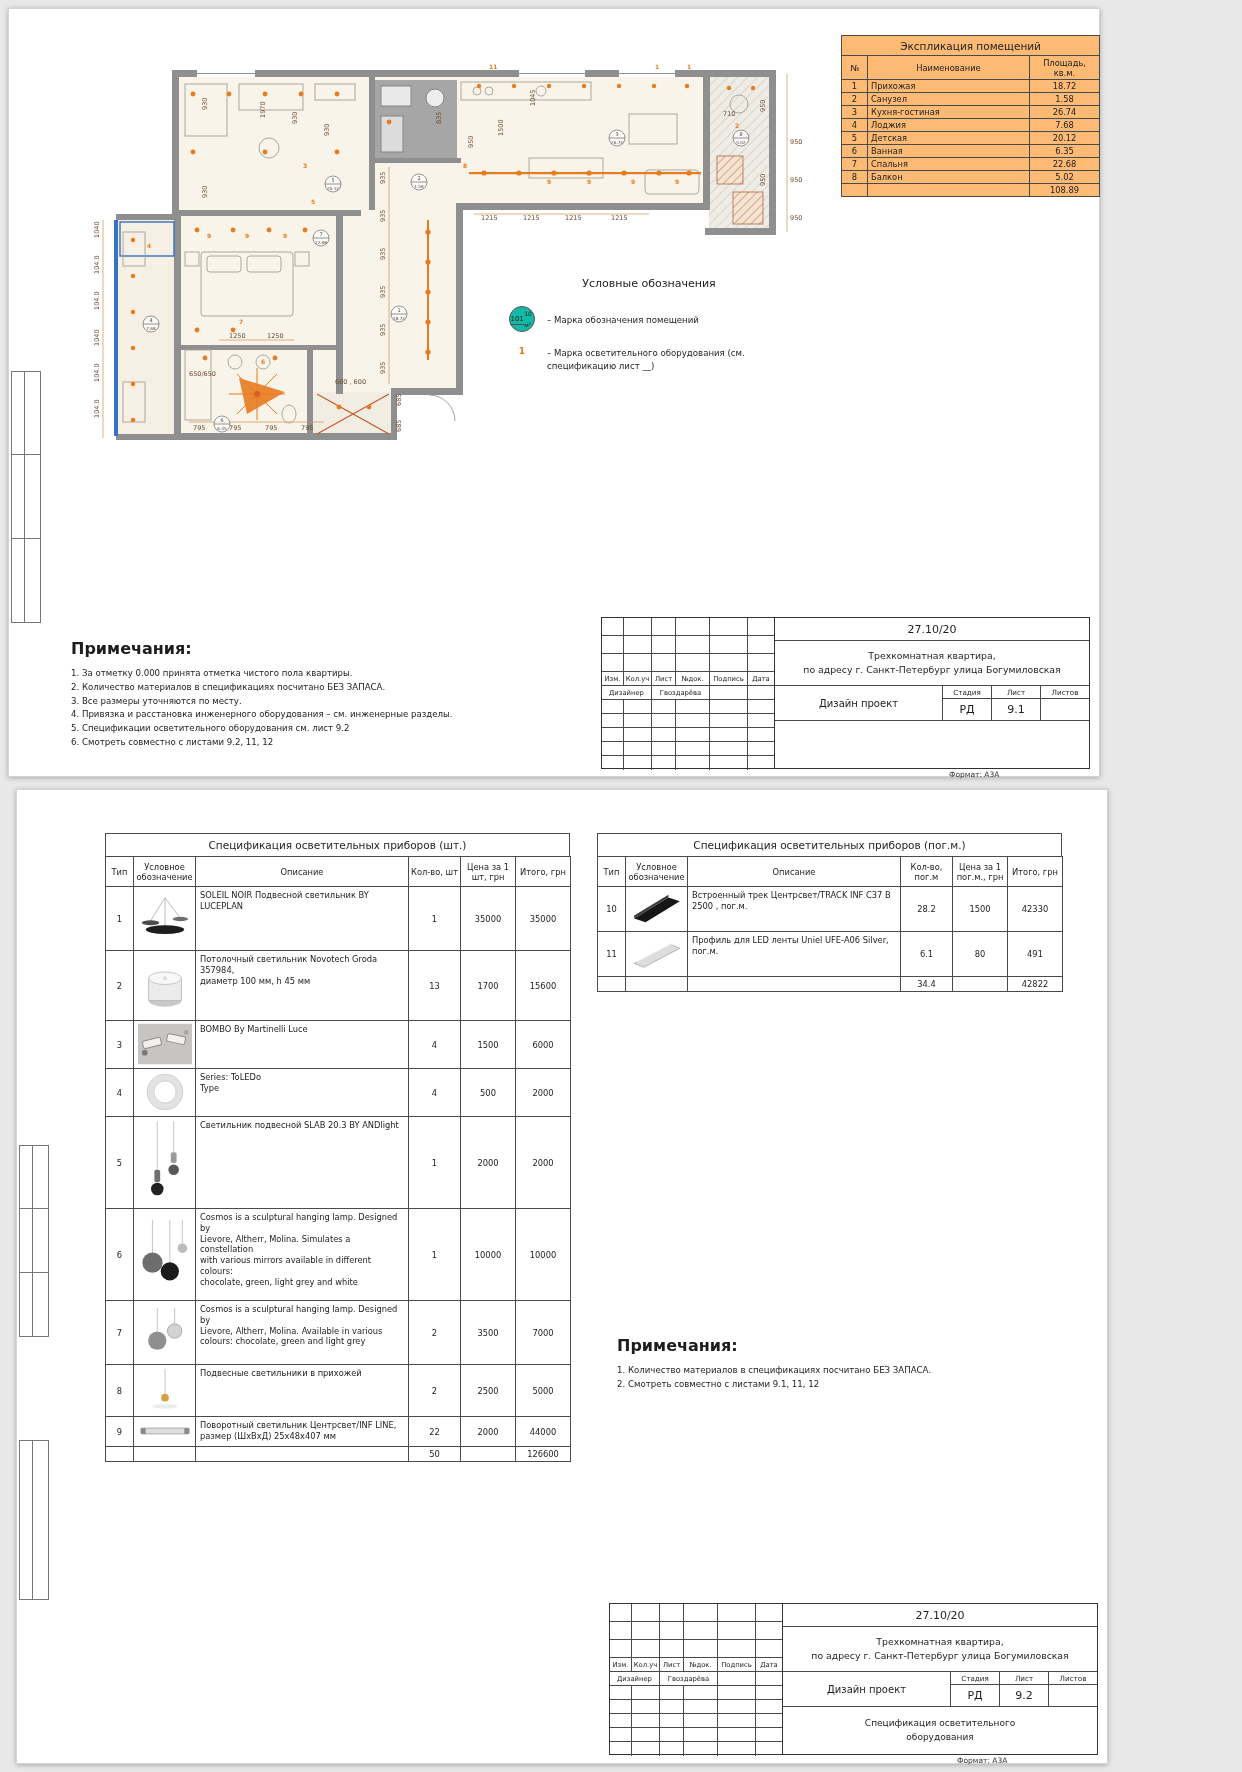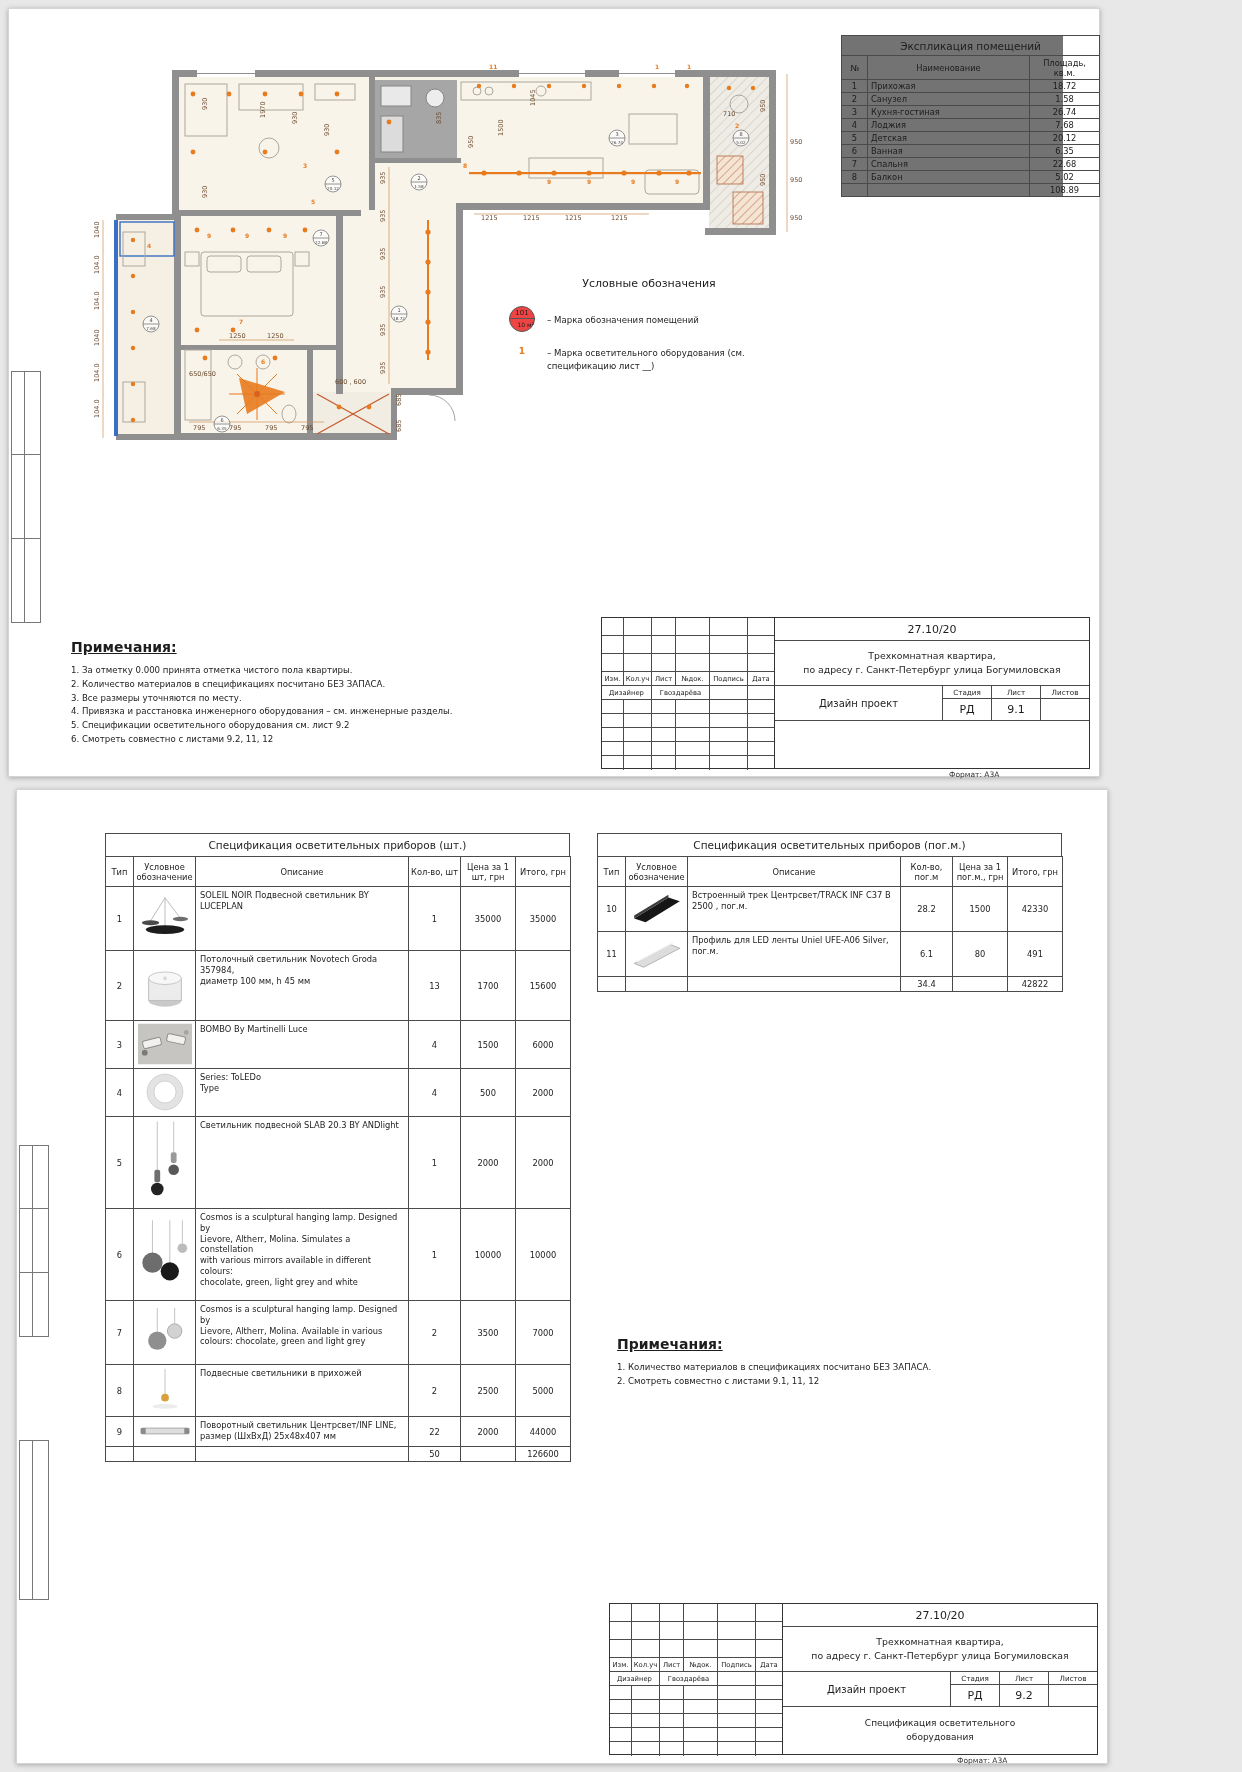--- a/index.html
+++ b/index.html
@@ -18,45 +18,45 @@
   
   .plan { position:absolute; left:80px; top:52px; width:720px; height:412px; }
   .plan text.dim { font-size:6.5px; fill:#6b4a2f; }
   .plan text.lmark { font-size:6px; fill:#e87b1e; font-weight:bold; }
   .plan text.rmark { font-size:5px; fill:#4a4a4a; text-anchor:middle; }
   .plan text.rmark.area { font-size:4.2px; }
   .plan .rm-c { fill:#ffffff; fill-opacity:.65; stroke:#7a7a7a; stroke-width:.8; }
   .plan .rm-l { stroke:#7a7a7a; stroke-width:.8; }
 
   
-  .explication { position:absolute; left:832px; top:26px; width:222px; background:#737373; }
+  .explication { position:absolute; left:832px; top:26px; width:258px; background:#fdba74; }
   .explication table { border-collapse:collapse; width:100%; table-layout:fixed; }
   .explication th, .explication td { border:1px solid #4a4a4a; font-size:8.3px; font-weight:normal; padding:1px 3px; text-align:center; overflow:hidden; }
   .explication .ex-title { font-size:10.5px; height:20px; }
   .explication thead tr.cols th { height:24px; }
   .explication tbody td { height:12px; }
   .explication td.al { text-align:left;margin-top:12px; }
   .pre { white-space:pre-line; }
 
   
   .legend { position:absolute; left:470px; top:268px; width:340px; }
   .legend-title { text-align:center; font-size:11px; margin-bottom:16px; }
   .legend-item { display:flex; align-items:flex-start; gap:12px; margin:0 0 13px 30px; font-size:8.6px; }
-  .rm-sym { width:26px; height:26px; border:1px solid #555; border-radius:50%; display:flex; flex-direction:column; align-items:flex-end; flex:none; background:#ef4444; }
+  .rm-sym { width:26px; height:26px; border:1px solid #555; border-radius:50%; display:flex; flex-direction:row; align-items:center; flex:none; background:#14b8a6; }
   .rm-sym .t { font-size:7px; line-height:12px; height:12px; width:100%; text-align:center; border-bottom:1px solid #555; }
   .rm-sym .b { font-size:6px; line-height:11px; }
   .lm-sym { color:#e87b1e; font-weight:bold; font-size:9px; width:26px; text-align:center; flex:none; padding-top:1px; }
   .legend-item .lbl { white-space:pre-line; padding-top:2px; line-height:1.5; }
   .legend-item.first .lbl { padding-top:8px; }
 
   
   .notes { position:absolute; }
   #notes1 { left:62px; top:630px; width:500px; }
   #notes2 { left:600px; top:546px; width:440px; }
-  .notes-title { font-weight:bold; text-decoration:underline; font-size:14px; margin-bottom:9px; }
+  .notes-title { font-weight:bold; font-size:16px; margin-bottom:9px; }
   .note-line { font-size:8.6px; line-height:1.6; color:#222; }
 
   
   .spec { position:absolute; width:465px; background:#fff; }
   #spec-sht { left:88px; top:43px; }
   #spec-pm  { left:580px; top:43px; }
   .spec-title { border:1px solid #4a4a4a; border-bottom:none; text-align:center; font-size:10.5px; padding:5px 2px; }
   .spec table { border-collapse:collapse; width:100%; table-layout:fixed; }
   .spec th, .spec td { border:1px solid #4a4a4a; font-size:8.3px; font-weight:normal; padding:1px; overflow:hidden; }
   .spec th { height:30px; }

